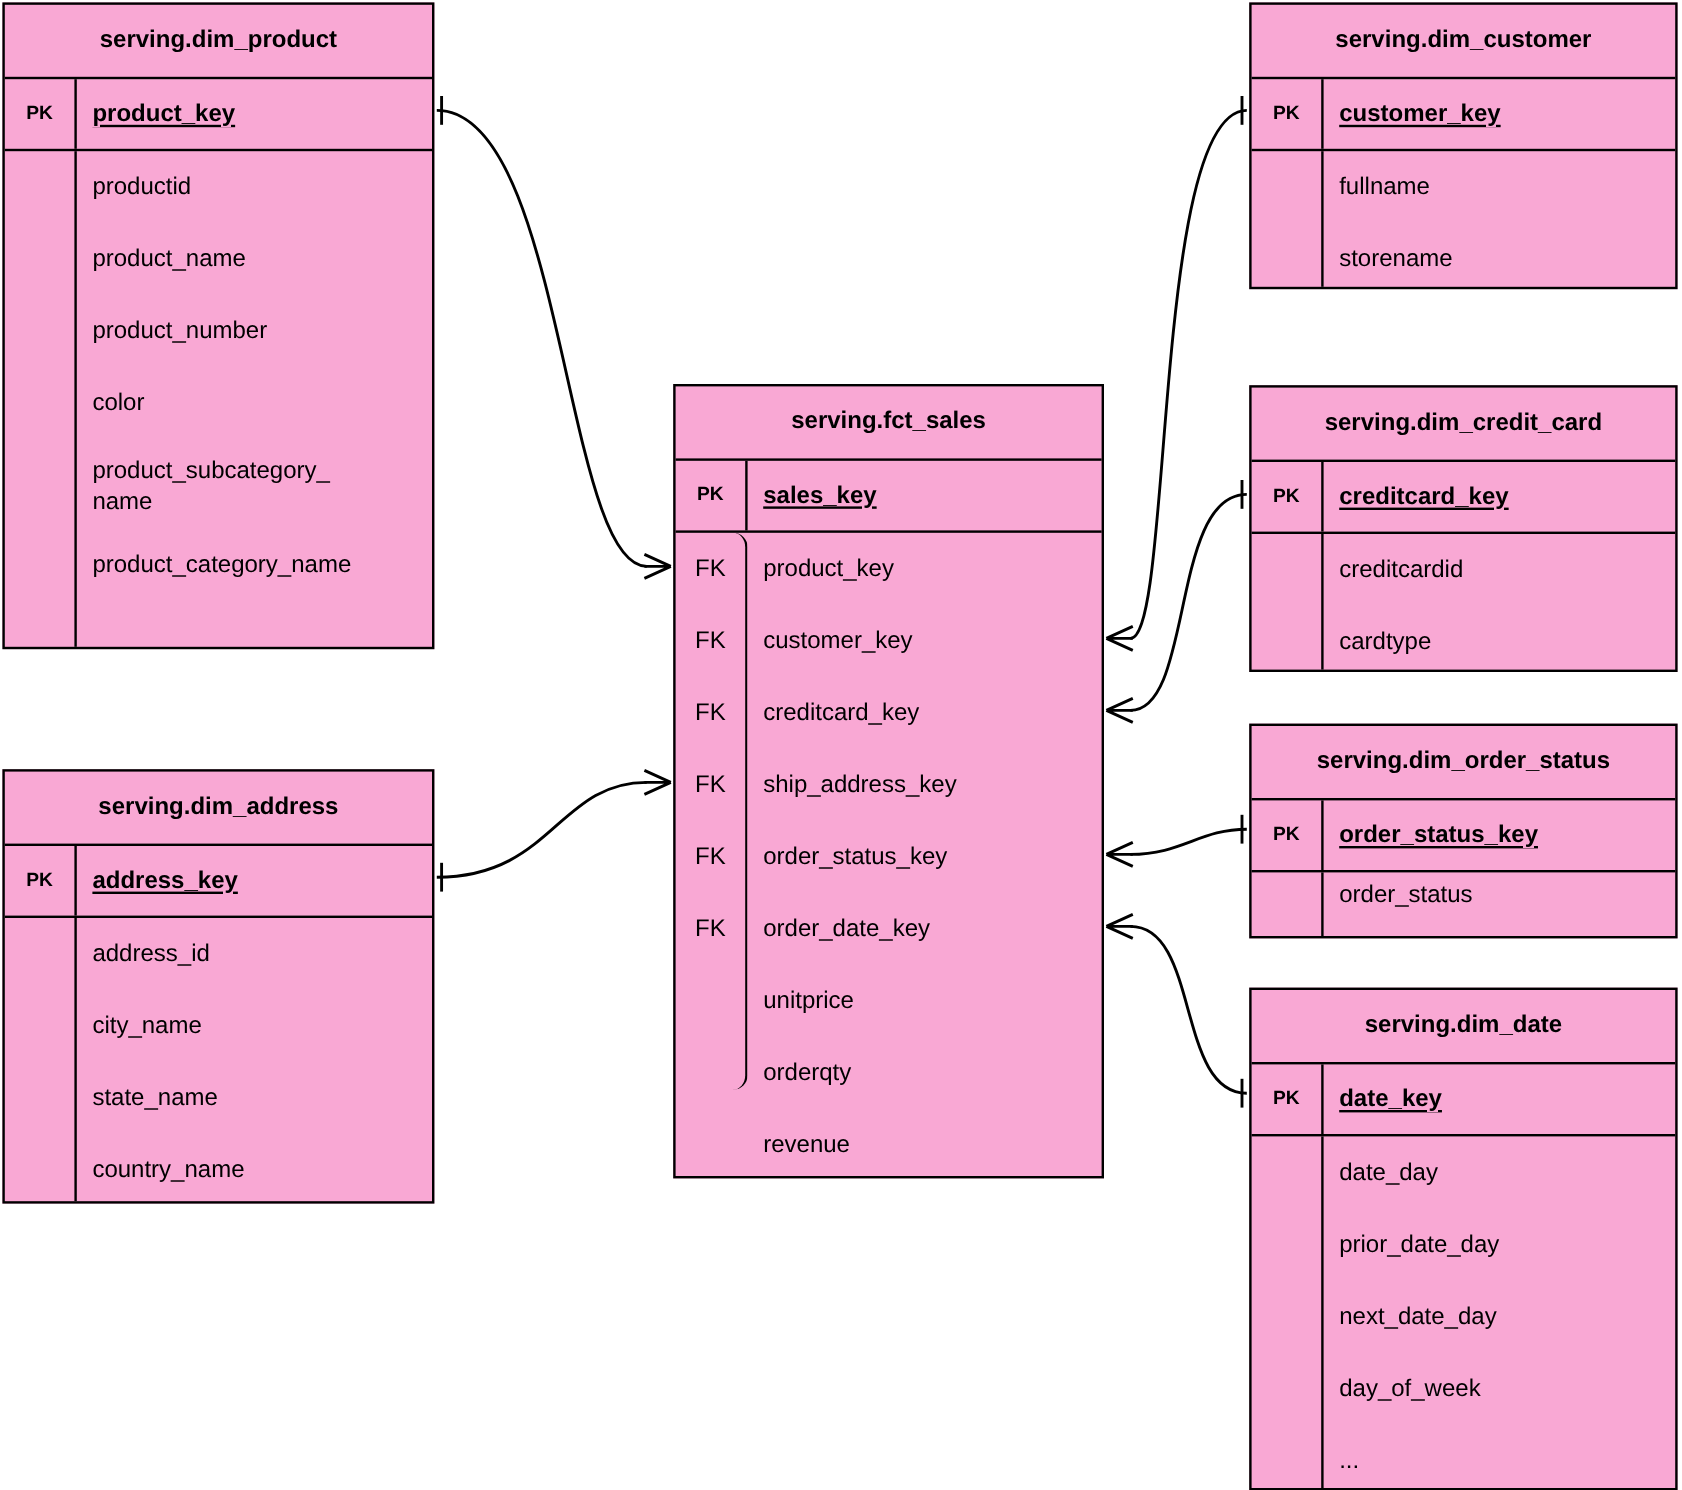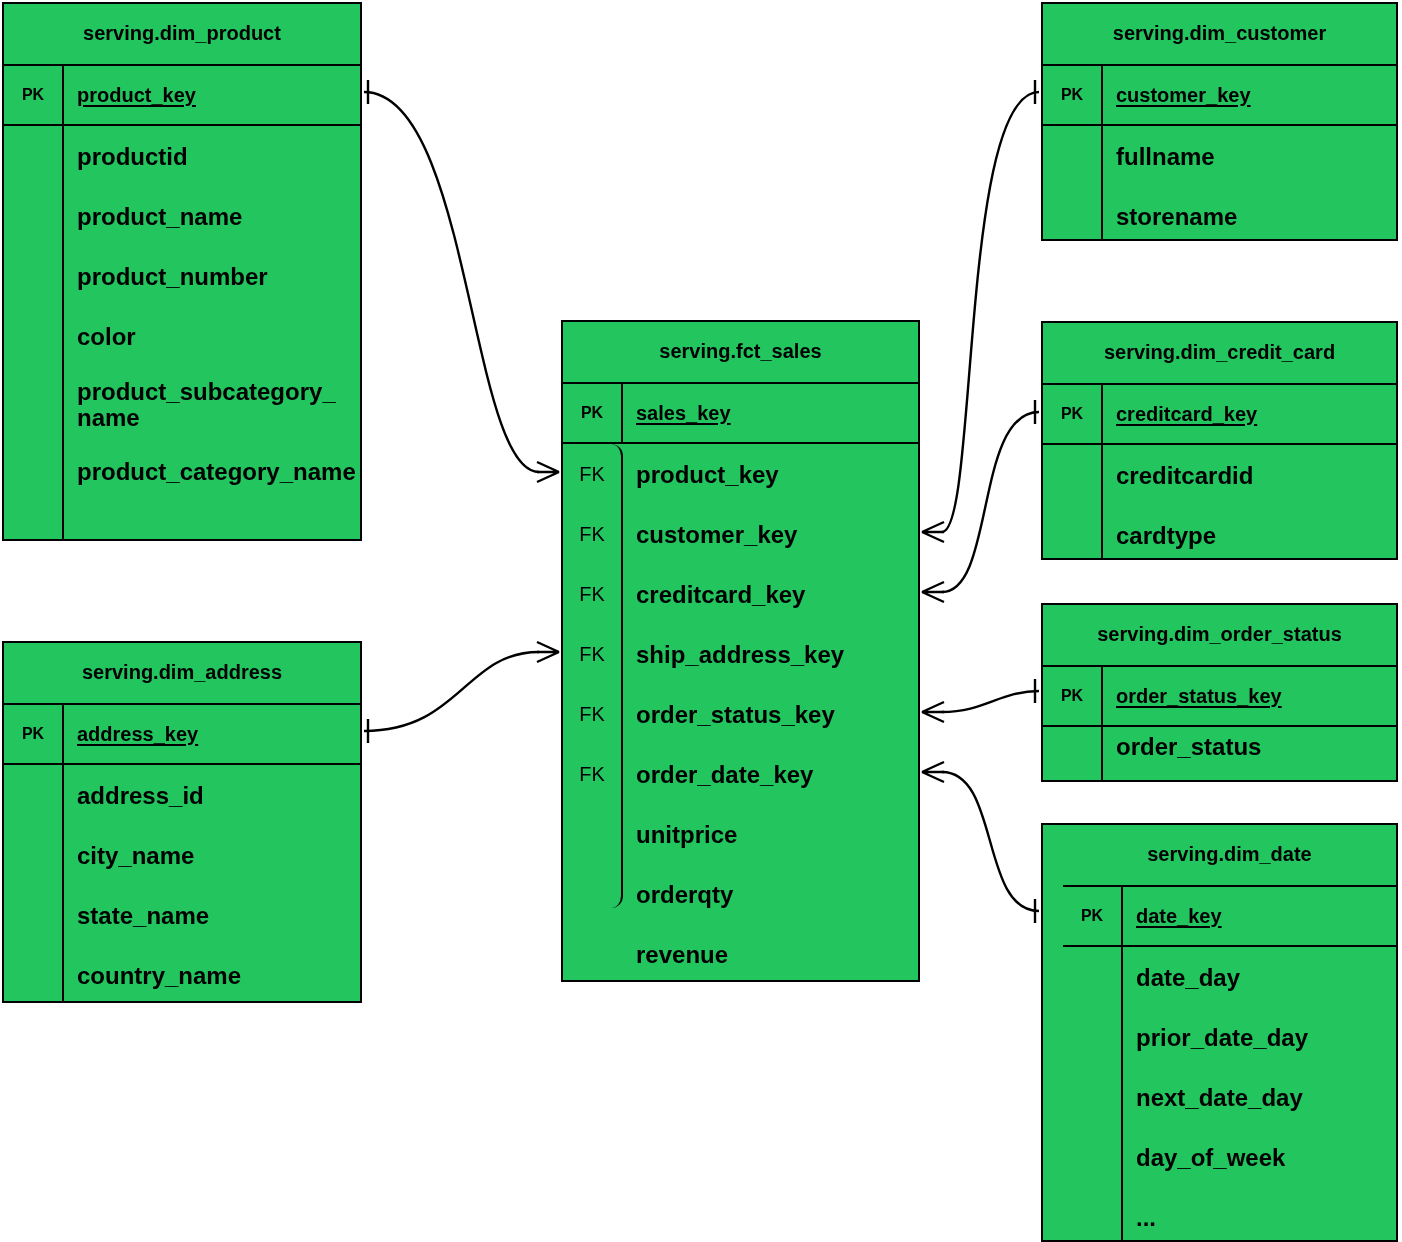--- a/index.html
+++ b/index.html
@@ -25,21 +25,21 @@
     left: 0;
     top: 0;
     width: 1402px;
     height: 1242px;
     pointer-events: none;
   }
   .entity {
     position: absolute;
     box-sizing: border-box;
     border: 2px solid #000000;
-    background: #22c55e;
+    background: #f9a8d4;
   }
   .entity-title {
     box-sizing: border-box;
     height: 62px;
     line-height: 58px;
     text-align: center;
     font-weight: bold;
     font-size: 20px;
     border-bottom: 2px solid #000000;
     white-space: nowrap;
@@ -81,24 +81,23 @@
   .name-col {
     flex: 1 1 auto;
     box-sizing: border-box;
   }
   .field-row {
     box-sizing: border-box;
     height: 60px;
     display: flex;
     align-items: center;
     padding-left: 13px;
-    font-size: 24px;
+    font-size: 20px;
     white-space: pre-line;
     line-height: 25px;
-    font-weight: bold;
   }
   .field-row.two-line {
     line-height: 26px;
     height: 78px;
     align-items: center;
   }
   .fk-key-row {
     box-sizing: border-box;
     height: 60px;
     display: flex;
@@ -269,21 +268,21 @@
         </div>
     </div>
     <div class="body-rows">
       <div class="key-col" style="height:53px;"></div>
       <div class="name-col">
         <div class="field-row" style="height:39px;">order_status</div>
       </div>
     </div>
   </div>
 
-  <div class="entity" style="left:1041px; top:823px; width:357px; height:419px;padding-left:20px;">
+  <div class="entity" style="left:1041px; top:823px; width:357px; height:419px;">
     <div class="entity-title">serving.dim_date</div>
     <div class="pk-row">
       <div class="key-col">PK</div>
       <div class="name-col">
           <span class="pk-name">date_key</span>
         </div>
     </div>
     <div class="body-rows">
       <div class="key-col" style="height:293px;"></div>
       <div class="name-col">

